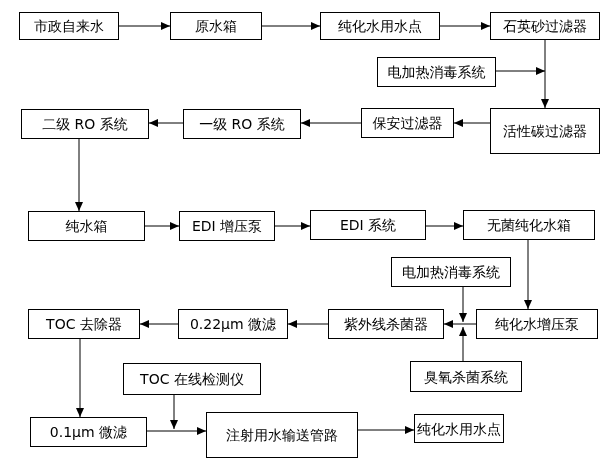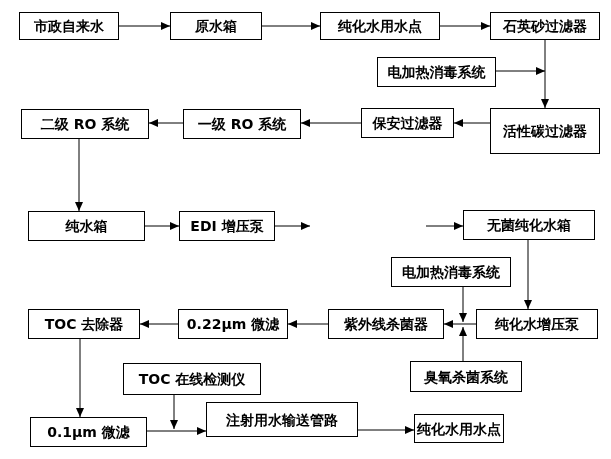--- a/index.html
+++ b/index.html
@@ -7,21 +7,20 @@
     padding: 0;
     background: #ffffff;
   }
   #stage {
     position: relative;
     width: 611px;
     height: 459px;
     background: #ffffff;
     font-family: "DejaVu Sans", "Liberation Sans", sans-serif;
     overflow: hidden;
-    font-weight: bold;
   }
   #connectors {
     position: absolute;
     left: 0;
     top: 0;
     width: 611px;
     height: 459px;
   }
   .node {
     position: absolute;
@@ -77,25 +76,26 @@
   <div class="node" style="left:170px; top:12px;  width:92px;  height:28px">原水箱</div>
   <div class="node" style="left:320px; top:12px;  width:120px; height:28px">纯化水用水点</div>
   <div class="node" style="left:490px; top:12px;  width:110px; height:28px">石英砂过滤器</div>
   <div class="node" style="left:377px; top:57px;  width:119px; height:30px">电加热消毒系统</div>
   <div class="node" style="left:21px;  top:109px; width:128px; height:30px">二级 RO 系统</div>
   <div class="node" style="left:183px; top:109px; width:118px; height:30px">一级 RO 系统</div>
   <div class="node" style="left:361px; top:108px; width:93px;  height:30px">保安过滤器</div>
   <div class="node" style="left:490px; top:108px; width:110px; height:46px">活性碳过滤器</div>
   <div class="node" style="left:28px;  top:211px; width:117px; height:30px">纯水箱</div>
   <div class="node" style="left:179px; top:211px; width:96px;  height:30px">EDI 增压泵</div>
+  <div class="node" style="left:310px; top:210px; width:116px; height:30px">EDI 系统</div>
   <div class="node" style="left:463px; top:210px; width:132px; height:30px">无菌纯化水箱</div>
   <div class="node" style="left:391px; top:257px; width:120px; height:30px">电加热消毒系统</div>
   <div class="node" style="left:28px;  top:309px; width:112px; height:30px">TOC 去除器</div>
   <div class="node" style="left:178px; top:309px; width:110px; height:30px">0.22μm 微滤</div>
   <div class="node" style="left:328px; top:309px; width:116px; height:30px">紫外线杀菌器</div>
   <div class="node" style="left:476px; top:309px; width:122px; height:30px">纯化水增压泵</div>
   <div class="node" style="left:410px; top:361px; width:112px; height:31px">臭氧杀菌系统</div>
   <div class="node" style="left:123px; top:363px; width:138px; height:32px">TOC 在线检测仪</div>
   <div class="node" style="left:30px;  top:417px; width:117px; height:30px">0.1μm 微滤</div>
-  <div class="node" style="left:206px; top:402px; width:152px; height:35px">注射用水输送管路</div>
+  <div class="node" style="left:206px; top:412px; width:152px; height:46px">注射用水输送管路</div>
   <div class="node" style="left:414px; top:414px; width:90px; height:29px">纯化水用水点</div>
 
 </div>
 
 </body></html>

